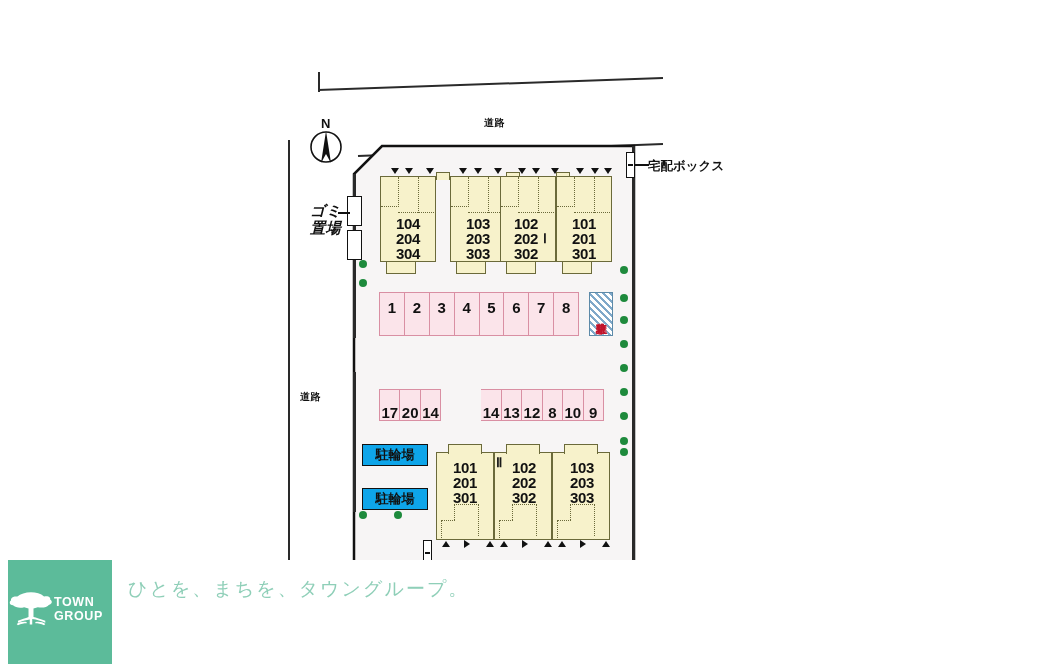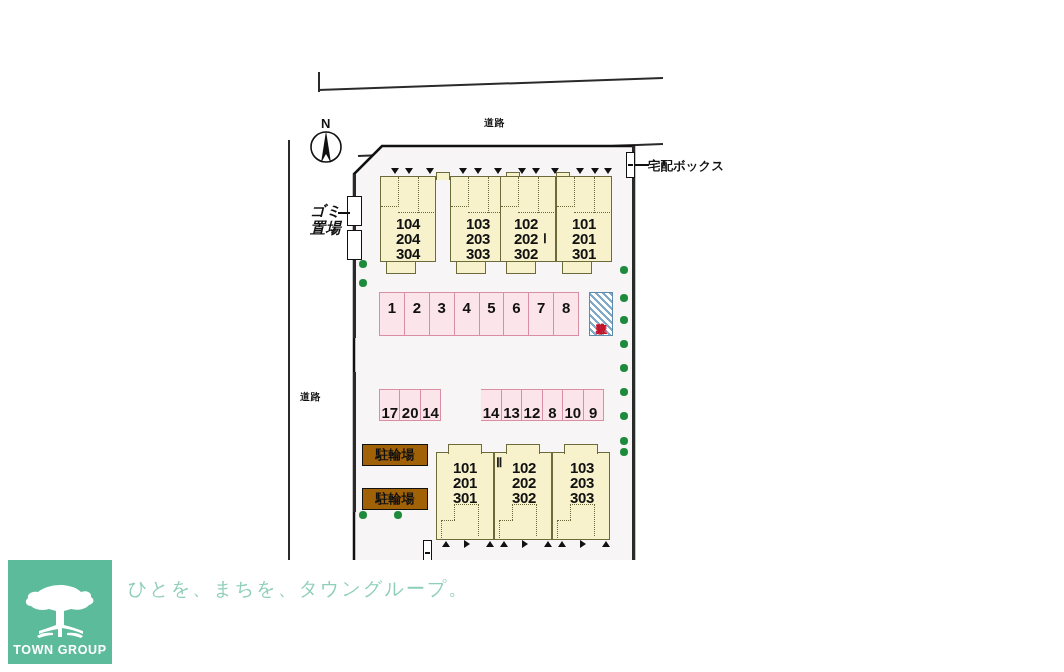--- a/index.html
+++ b/index.html
@@ -122,21 +122,21 @@
     font-size: 11px;
     writing-mode: vertical-rl;
     text-orientation: upright;
     line-height: 11px;
     letter-spacing: 0px;
     text-shadow: 0 0 1px #fff;
   }
 
   
   .boxlabel {
-    background: #a16207;
+    background: #0ea5e9;
     border: 1.8px solid #111;
     display: flex;
     align-items: center;
     justify-content: center;
     font-size: 13px;
     letter-spacing: 0px;
   }
 
   .trash-label {
     font-size: 15px;
@@ -194,21 +194,20 @@
     left: 0; bottom: 0;
     width: 1064px; height: 112px;
     background: #ffffff;
   }
   .logo-sq {
     position: absolute;
     left: 8px; top: 0px;
     width: 104px; height: 104px;
     background: #5cbb9a;
     display: flex;
-    flex-direction: column;
     align-items: center;
     justify-content: flex-end;
     padding-bottom: 7px;
   }
   .logo-text {
     font-family: "Liberation Sans", sans-serif;
     color: #ffffff;
     font-size: 12.5px;
     font-weight: 700;
     letter-spacing: .6px;

